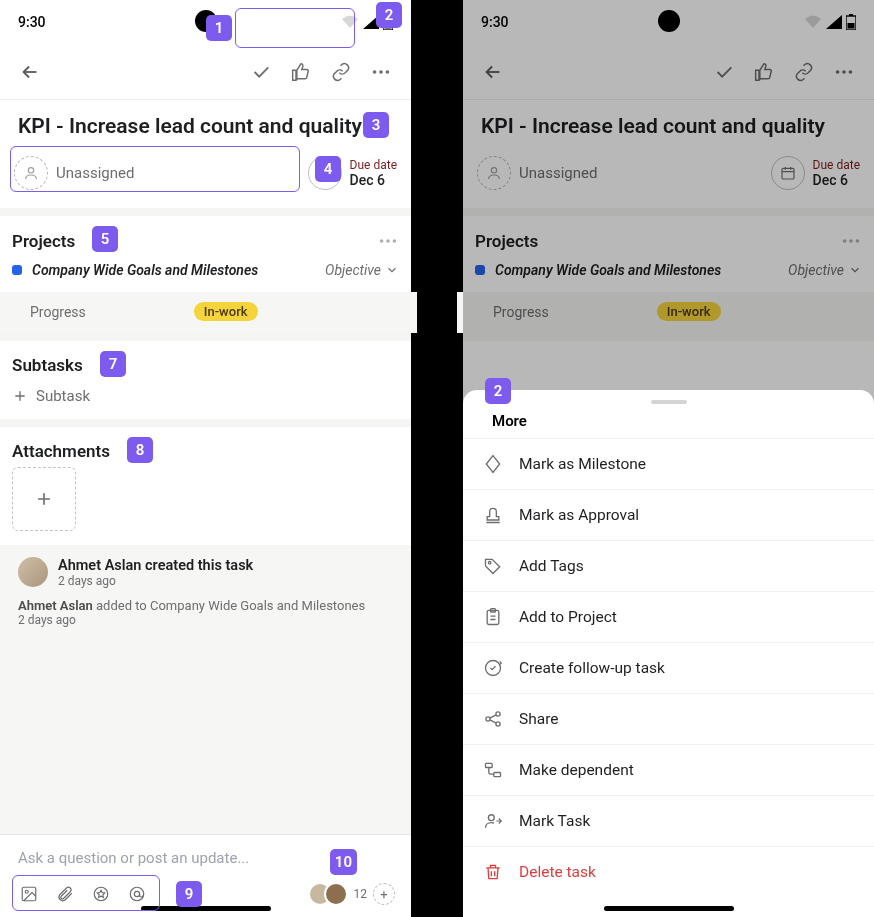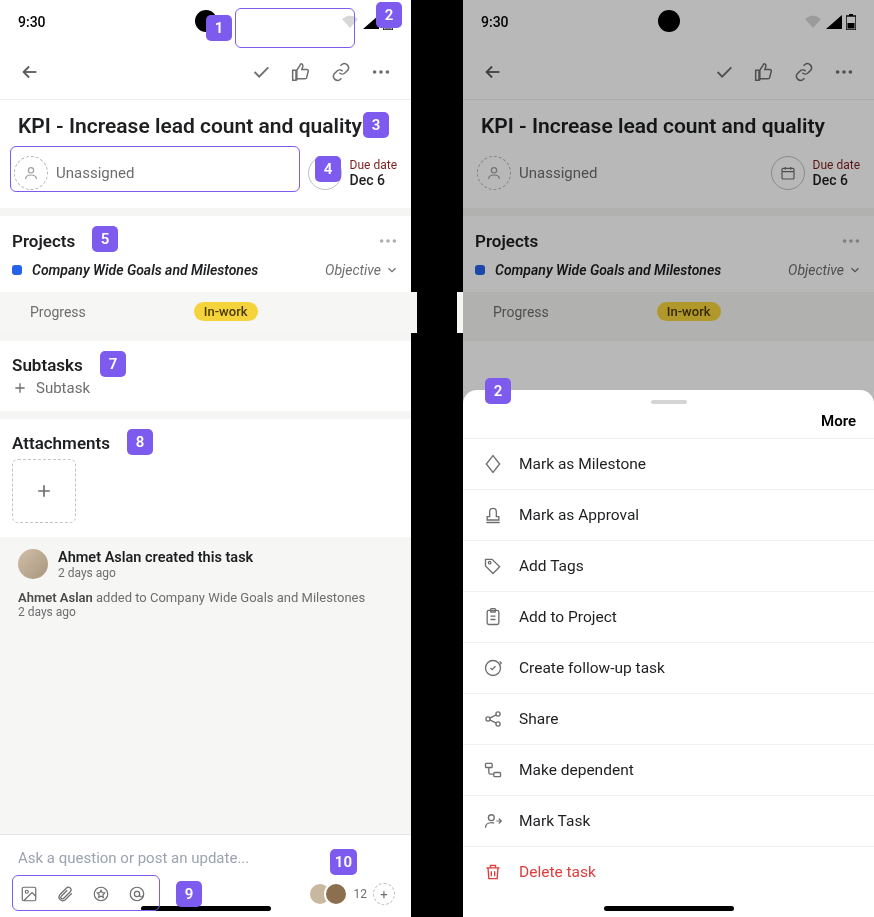--- a/index.html
+++ b/index.html
@@ -199,21 +199,21 @@
   }
   
   .sheet {
     position:absolute; left:0; right:0; bottom:0;
     background:#fff;
     border-top-left-radius:14px; border-top-right-radius:14px;
     padding:10px 0 20px 0;
     z-index:30;
   }
   .sheet-handle{width:36px;height:4px;background:#d4d4d4;border-radius:2px;margin:0 auto 8px auto;}
-  .sheet-title{font-size:15px;font-weight:600;padding:0 18px 8px 29px;text-align:right;}
+  .sheet-title{font-size:15px;font-weight:600;padding:0 18px 8px 29px;}
   .sheet-item{
     display:flex;align-items:center;gap:16px;
     padding:15px 20px;
     font-size:15.5px;color:#1e1f21;
     border-top:1px solid #f0f0f0;
   }
   .sheet-item.danger{color:#e13b3b;}
   .sheet-item svg{flex-shrink:0;}
   svg { display:block; }
 </style>
@@ -331,21 +331,21 @@
       </div>
     </div>
     <div class="progress-row">
       <span>Progress</span>
       <span class="badge">In-work</span>
     </div>
   </div>
 
 
   <div class="section">
-    <div class="section-header" style="margin-bottom:4px;align-items:flex-end;">
+    <div class="section-header" style="margin-bottom:12px;align-items:flex-end;">
       <h2>Subtasks</h2>
       <div class="callout" style="left:100px;top:10px;">7</div>
       <span></span>
     </div>
     <div class="subtask-add">
       <svg width="16" height="16" viewBox="0 0 24 24" fill="none" stroke="#6d6e6f" stroke-width="2">
           <path d="M12 5v14M5 12h14"></path>
         </svg>
       <span>Subtask</span>
     </div>

